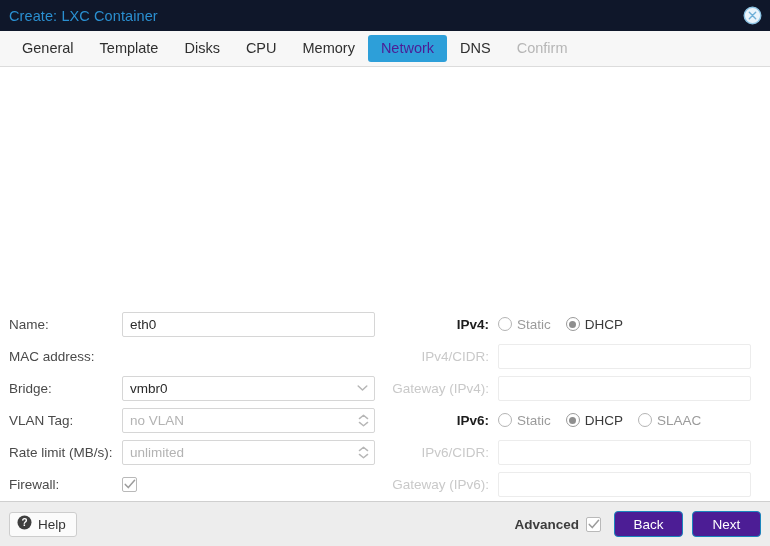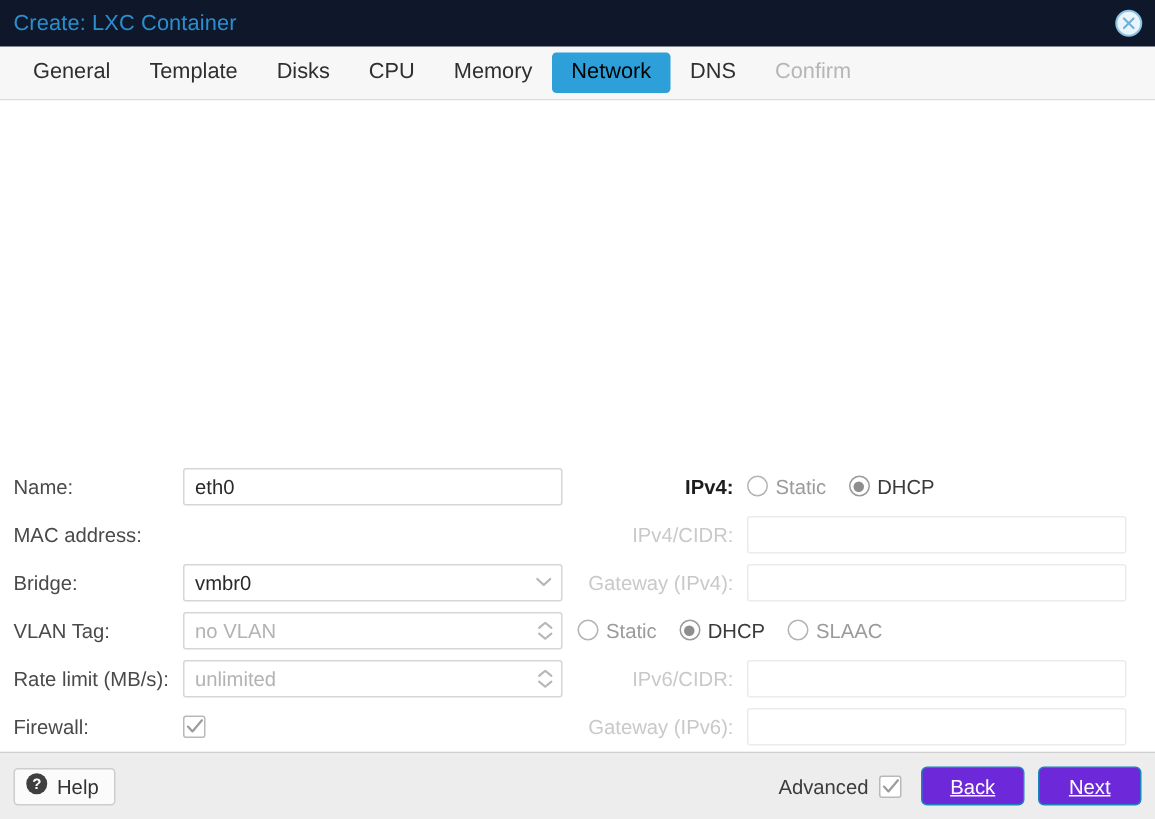--- a/index.html
+++ b/index.html
@@ -58,21 +58,21 @@
     font-size: 14.5px;
     color: #2f2f2f;
     padding: 4px 13px;
     border-radius: 3px;
     cursor: pointer;
     white-space: nowrap;
     line-height: 19px;
   }
   .tab.active {
     background: #2d9fd9;
-    color: #000000;
+    color: #4c1d95;
   }
   .tab.disabled {
     color: #b6b6b6;
     cursor: default;
   }
 
   
   .body {
     flex: 1 1 auto;
     background: #ffffff;
@@ -226,35 +226,34 @@
     display: flex;
     align-items: center;
     gap: 9px;
   }
   .adv-wrap {
     display: flex;
     align-items: center;
     gap: 7px;
     margin-right: 4px;
   }
-  .adv-label { font-size: 13.5px; color: #3c3c3c; }
+  .adv-label { font-size: 13.5px; color: #3c3c3c; font-weight: bold; }
   .btn-blue {
-    background: #6d28d9;
+    background: #4c1d95;
     border: 1px solid #1b86bd;
     border-radius: 4px;
     color: #ffffff;
     font-size: 13.5px;
     height: 26px;
     min-width: 69px;
     padding: 0 13px;
     cursor: pointer;
     display: flex;
     align-items: center;
     justify-content: center;
-    text-decoration: underline;
   }
 </style>
 </head>
 <body>
 
 <div id="app">
 
   <div class="titlebar">
     <div class="title-text">Create: LXC Container</div>
     <div class="close-btn">
@@ -364,20 +363,21 @@
         <div class="lbl lbl-right muted">IPv4/CIDR:</div>
         <div class="field f-w-right disabled"></div>
       </div>
 
       <div class="row">
         <div class="lbl lbl-right muted">Gateway (IPv4):</div>
         <div class="field f-w-right disabled"></div>
       </div>
 
       <div class="row">
+        <div class="lbl lbl-right strong">IPv6:</div>
         <div class="radio-group">
           <div class="radio-item">
             <span class="radio"></span>
             <span class="radio-label">Static</span>
           </div>
           <div class="radio-item checked">
             <span class="radio checked">
                 <span class="dot"></span>
               </span>
             <span class="radio-label">DHCP</span>

